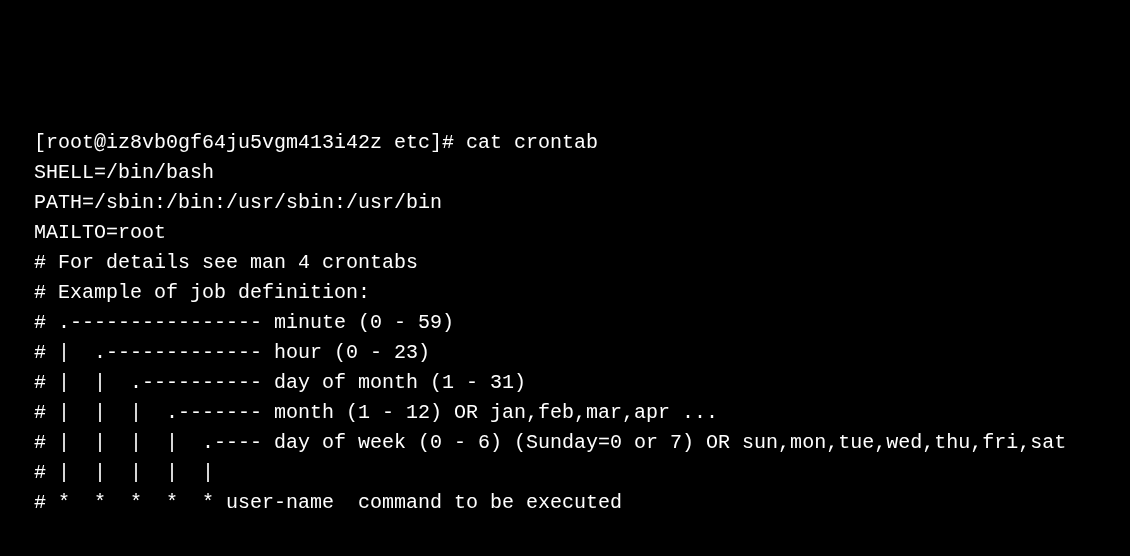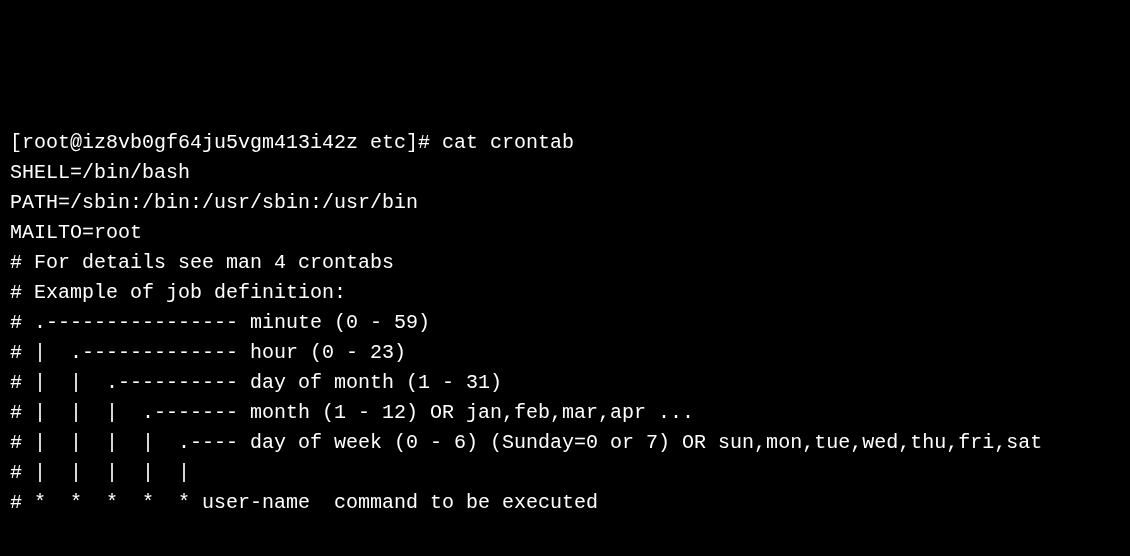--- a/index.html
+++ b/index.html
@@ -15,20 +15,21 @@
       line-height: 1.5;
       padding: 8px 10px;
       width: 1130px;
       height: 556px;
       overflow: hidden;
       white-space: pre-wrap;
       word-break: break-all;
     }
     .terminal-line {
       display: block;
+      margin-left: 24px;
     }
   </style>
 </head>
 <body>
 
 
 
 <span class="terminal-line"><span>[root@iz8vb0gf64ju5vgm413i42z etc]# </span><span>cat crontab</span></span><span class="terminal-line">SHELL=/bin/bash</span><span class="terminal-line">PATH=/sbin:/bin:/usr/sbin:/usr/bin</span><span class="terminal-line">MAILTO=root</span><span class="terminal-line"></span><span class="terminal-line"># For details see man 4 crontabs</span><span class="terminal-line"></span><span class="terminal-line"># Example of job definition:</span><span class="terminal-line"># .---------------- minute (0 - 59)</span><span class="terminal-line"># |  .------------- hour (0 - 23)</span><span class="terminal-line"># |  |  .---------- day of month (1 - 31)</span><span class="terminal-line"># |  |  |  .------- month (1 - 12) OR jan,feb,mar,apr ...</span><span class="terminal-line"># |  |  |  |  .---- day of week (0 - 6) (Sunday=0 or 7) OR sun,mon,tue,wed,thu,fri,sat</span><span class="terminal-line"># |  |  |  |  |</span><span class="terminal-line"># *  *  *  *  * user-name  command to be executed</span>
 
 

